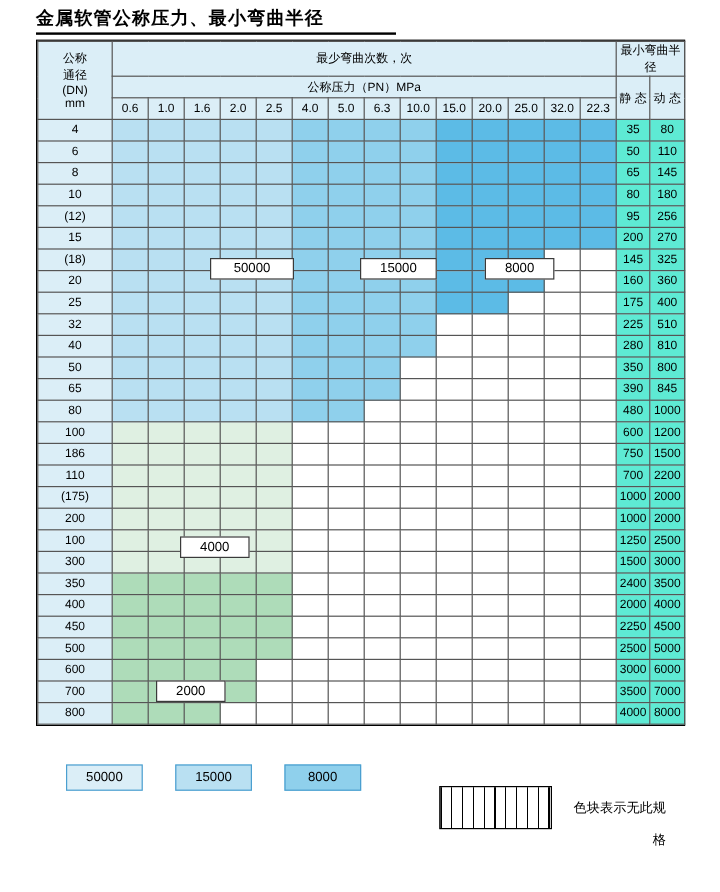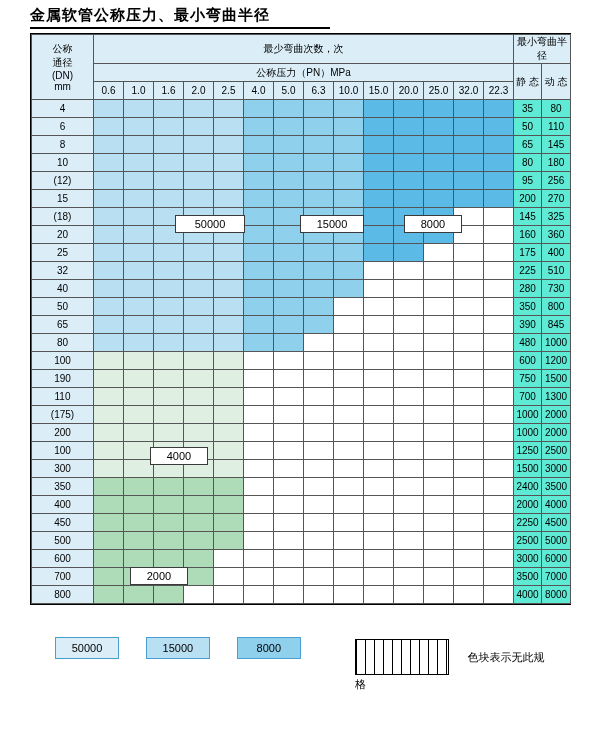--- a/index.html
+++ b/index.html
@@ -343,21 +343,21 @@
           <td class="c-blue2"></td>
           <td class="c-blue2"></td>
           <td class="c-blue2"></td>
           <td class="c-blue2"></td>
           <td class="cellblank"></td>
           <td class="cellblank"></td>
           <td class="cellblank"></td>
           <td class="cellblank"></td>
           <td class="cellblank"></td>
           <td class="rval">280</td>
-          <td class="rval">730</td>
+          <td class="rval">810</td>
         </tr>
         <tr>
           <td class="rowlabel">50</td>
           <td class="c-blue1"></td>
           <td class="c-blue1"></td>
           <td class="c-blue1"></td>
           <td class="c-blue1"></td>
           <td class="c-blue1"></td>
           <td class="c-blue2"></td>
           <td class="c-blue2"></td>
@@ -422,21 +422,21 @@
           <td class="cellblank"></td>
           <td class="cellblank"></td>
           <td class="cellblank"></td>
           <td class="cellblank"></td>
           <td class="cellblank"></td>
           <td class="cellblank"></td>
           <td class="rval">600</td>
           <td class="rval">1200</td>
         </tr>
         <tr>
-          <td class="rowlabel">190</td>
+          <td class="rowlabel">186</td>
           <td class="c-green1"></td>
           <td class="c-green1"></td>
           <td class="c-green1"></td>
           <td class="c-green1"></td>
           <td class="c-green1"></td>
           <td class="cellblank"></td>
           <td class="cellblank"></td>
           <td class="cellblank"></td>
           <td class="cellblank"></td>
           <td class="cellblank"></td>
@@ -457,21 +457,21 @@
           <td class="cellblank"></td>
           <td class="cellblank"></td>
           <td class="cellblank"></td>
           <td class="cellblank"></td>
           <td class="cellblank"></td>
           <td class="cellblank"></td>
           <td class="cellblank"></td>
           <td class="cellblank"></td>
           <td class="cellblank"></td>
           <td class="rval">700</td>
-          <td class="rval">1300</td>
+          <td class="rval">2200</td>
         </tr>
         <tr>
           <td class="rowlabel">(175)</td>
           <td class="c-green1"></td>
           <td class="c-green1"></td>
           <td class="c-green1"></td>
           <td class="c-green1"></td>
           <td class="c-green1"></td>
           <td class="cellblank"></td>
           <td class="cellblank"></td>
@@ -686,17 +686,17 @@
 <div class="badge" id="badge2000" style="left:130px;top:567px;width:56px;">2000</div>
 
 <div id="legend">
   <div class="lg-row">
     <span class="lg-box blue-border" style="background:#dbeef7;">50000</span>
     <span class="lg-gap"></span>
     <span class="lg-box blue-border" style="background:#b9e0f2;">15000</span>
     <span class="lg-gap"></span>
     <span class="lg-box blue-border" style="background:#8fd0ec;">8000</span>
   </div>
-  <div style="position:absolute;left:300px;top:2px;">
+  <div style="position:absolute;left:300px;top:18px;text-align:right;">
     <span class="hatch"></span>
     <span class="lg-txt">色块表示无此规格</span>
   </div>
 </div>
 
 </body></html>

